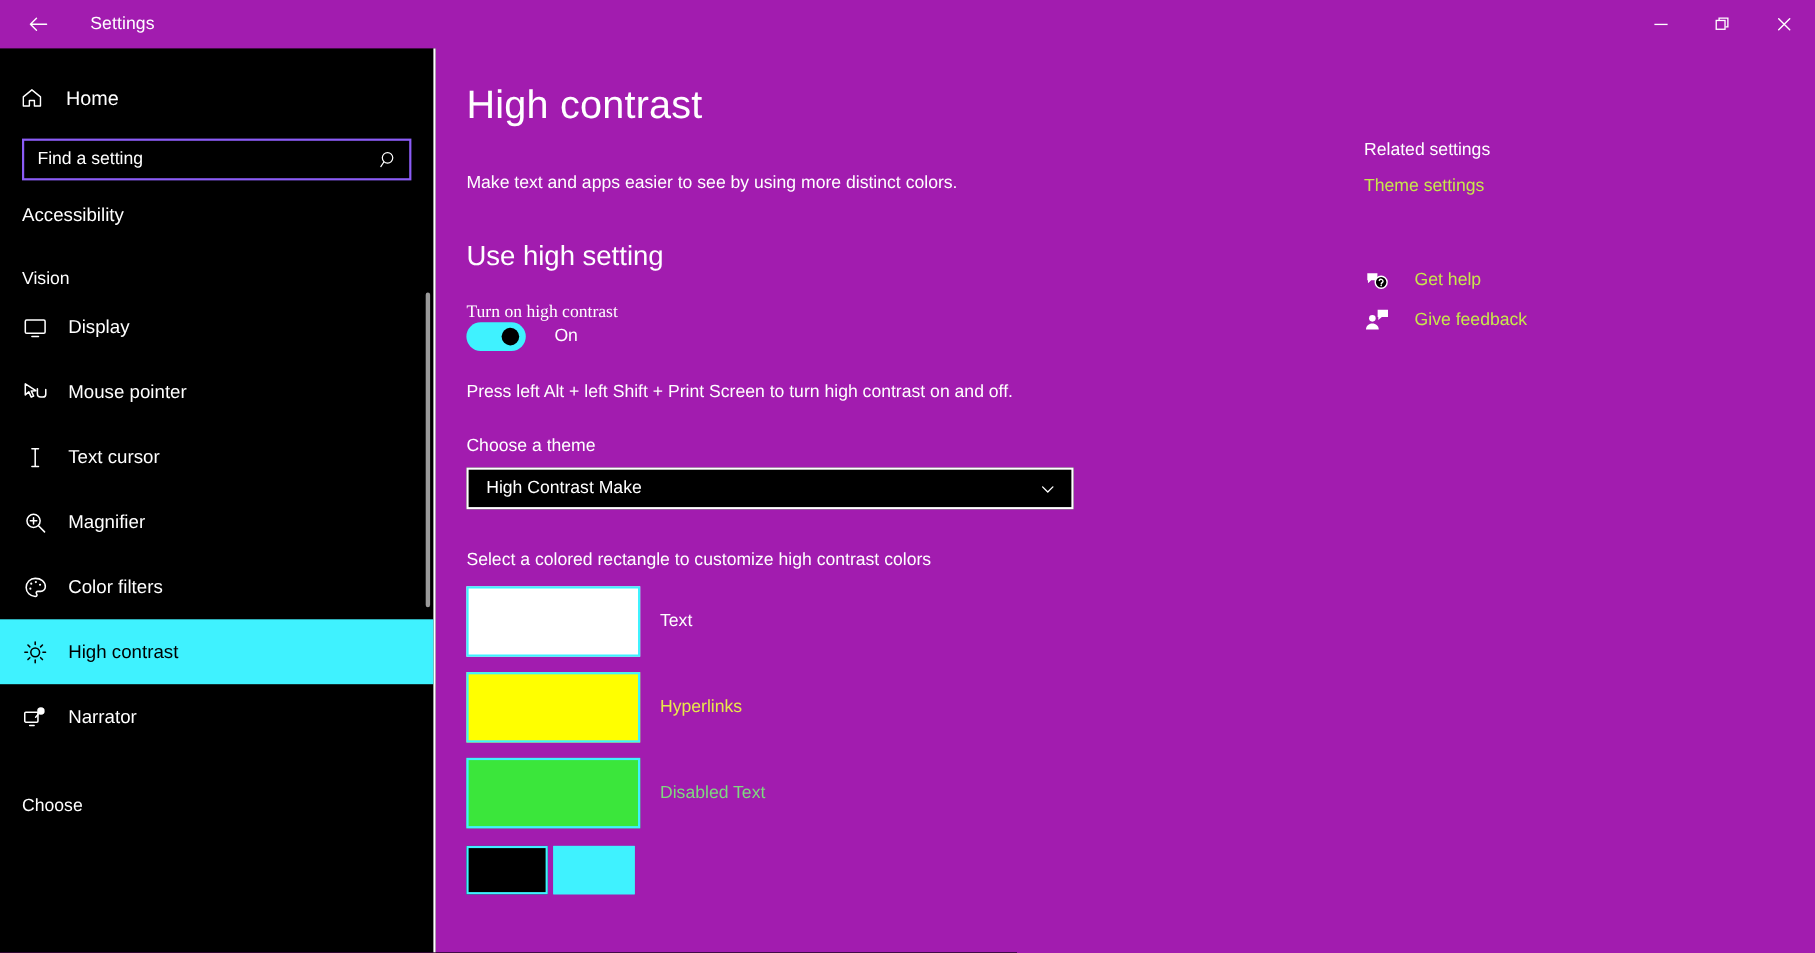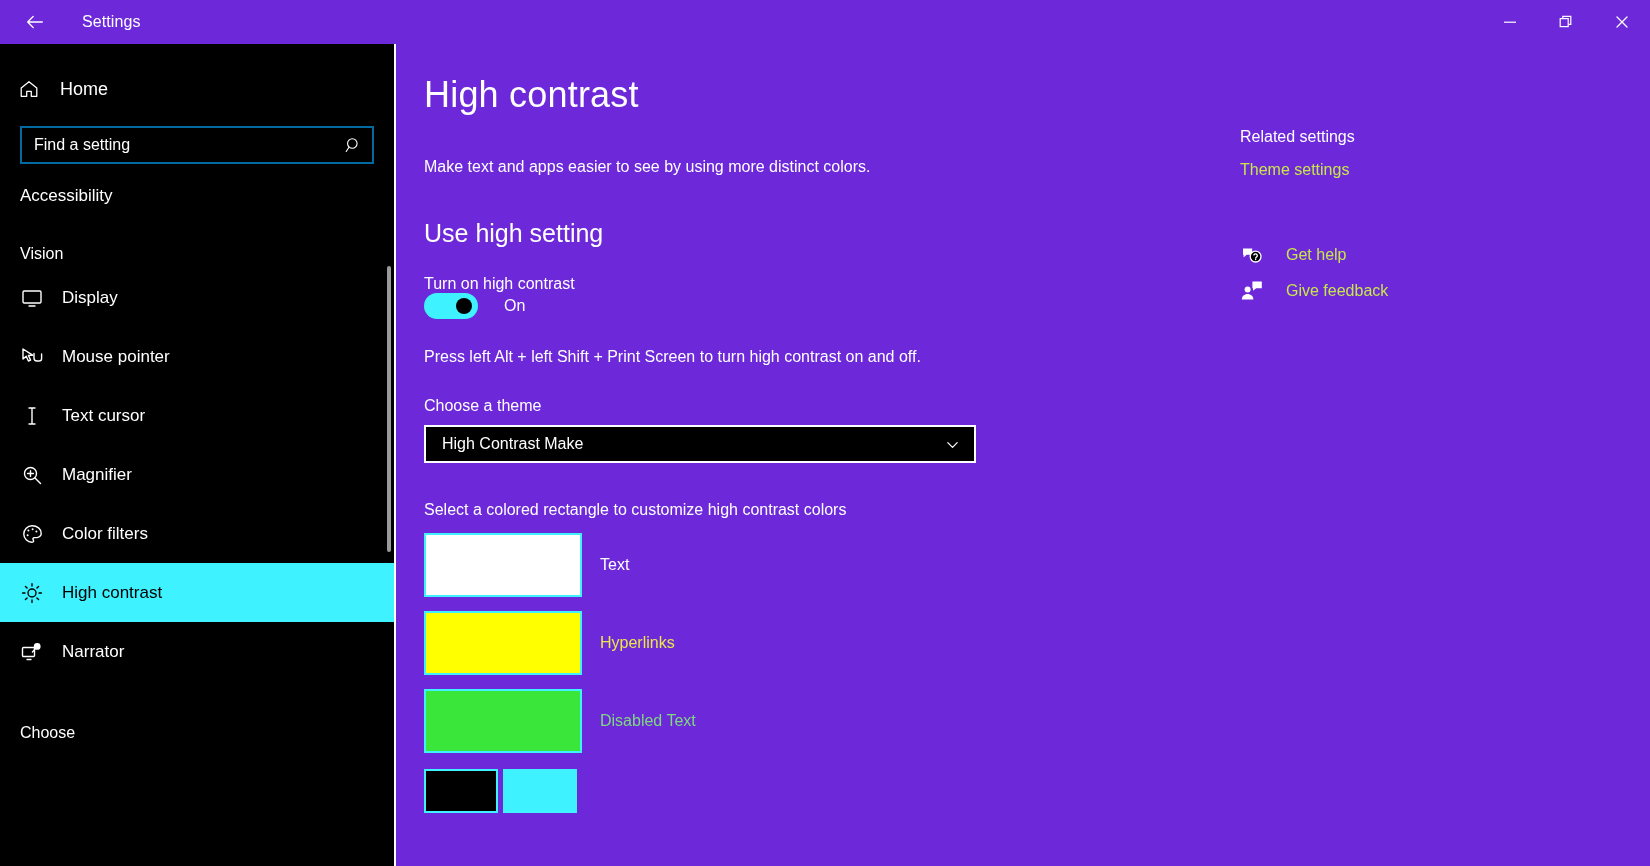--- a/index.html
+++ b/index.html
@@ -3,21 +3,21 @@
 <meta charset="utf-8">
 <style>
   * { box-sizing: border-box; margin: 0; padding: 0; }
   html, body {
     width: 1650px; height: 866px;
     background: #000000;
     overflow: hidden;
     font-family: "Liberation Sans", sans-serif;
     color: #ffffff;
   }
-  .app { position: relative; width: 1650px; height: 866px; background: #6d28d9; }
+  .app { position: relative; width: 1650px; height: 866px; background: #a21caf; }
 
   
   .titlebar {
     position: absolute; top: 0; left: 0; width: 1650px; height: 44px;
     display: flex; align-items: center;
   }
   .back-btn {
     width: 46px; height: 32px; margin-left: 12px;
     display: flex; align-items: center; justify-content: center;
   }
@@ -47,21 +47,21 @@
     margin-top: 24px; padding-left: 18px;
   }
   .home-row .ico { width: 34px; display: flex; align-items: center; }
   .home-row .ico svg { width: 22px; height: 22px; }
   .home-row .lbl { font-size: 18px; margin-left: 8px; }
 
   .search-box {
     position: relative;
     margin: 16px 20px 0 20px;
     height: 38px;
-    border: 2px solid #0369a1;
+    border: 2px solid #8b5cf6;
     background: #000;
     display: flex; align-items: center;
   }
   .search-box input {
     flex: 1; height: 100%;
     background: transparent; border: 0; outline: none;
     color: #ffffff; font-size: 16px;
     font-family: "Liberation Sans", sans-serif;
     padding: 0 10px 0 12px;
   }
@@ -101,21 +101,21 @@
 
   
   .main {
     position: absolute; top: 44px; left: 398px;
     width: 830px; height: 822px;
     padding: 16px 0 0 26px;
   }
   .page-title { font-size: 36px; font-weight: 400; margin-top: 14px; letter-spacing: .2px; }
   .page-desc  { font-size: 16px; margin-top: 42px; }
   .h2         { font-size: 25px; font-weight: 400; margin-top: 43px; }
-  .field-label{ font-size: 16px; margin-top: 27px; }
+  .field-label{ font-size: 16px; margin-top: 27px; font-family: Liberation Serif, serif; }
 
   .toggle-row { display: flex; align-items: center; }
   .toggle {
     width: 54px; height: 26px; border-radius: 13px;
     background: #3FF2FF; position: relative; flex: none;
   }
   .toggle .knob {
     position: absolute; top: 5px; right: 6px;
     width: 16px; height: 16px; border-radius: 50%;
     background: #000000;

